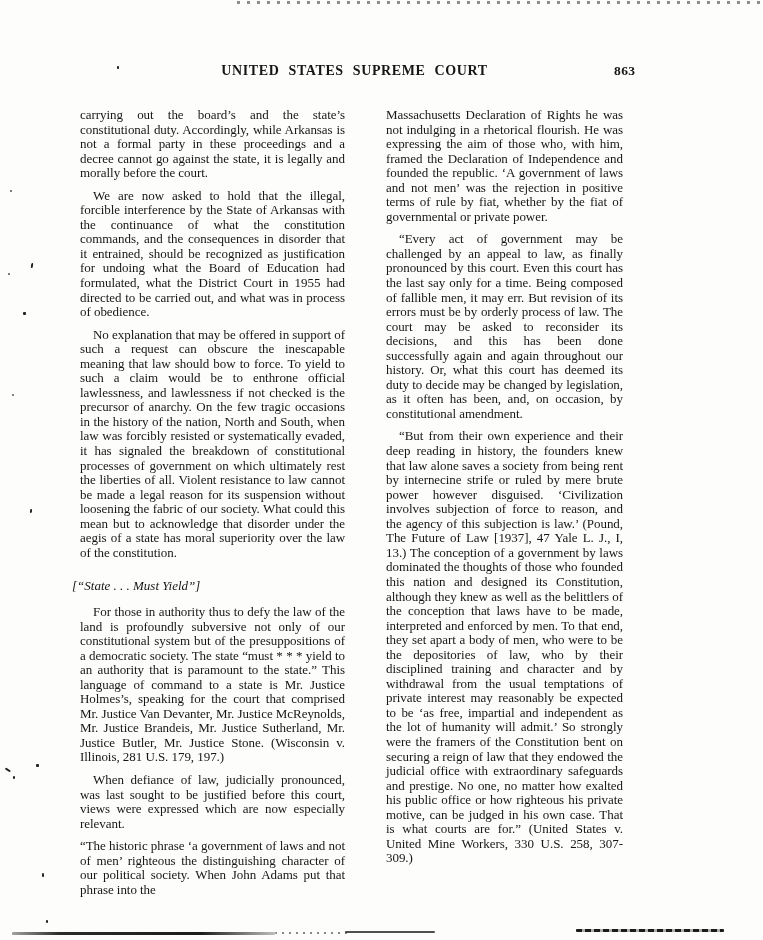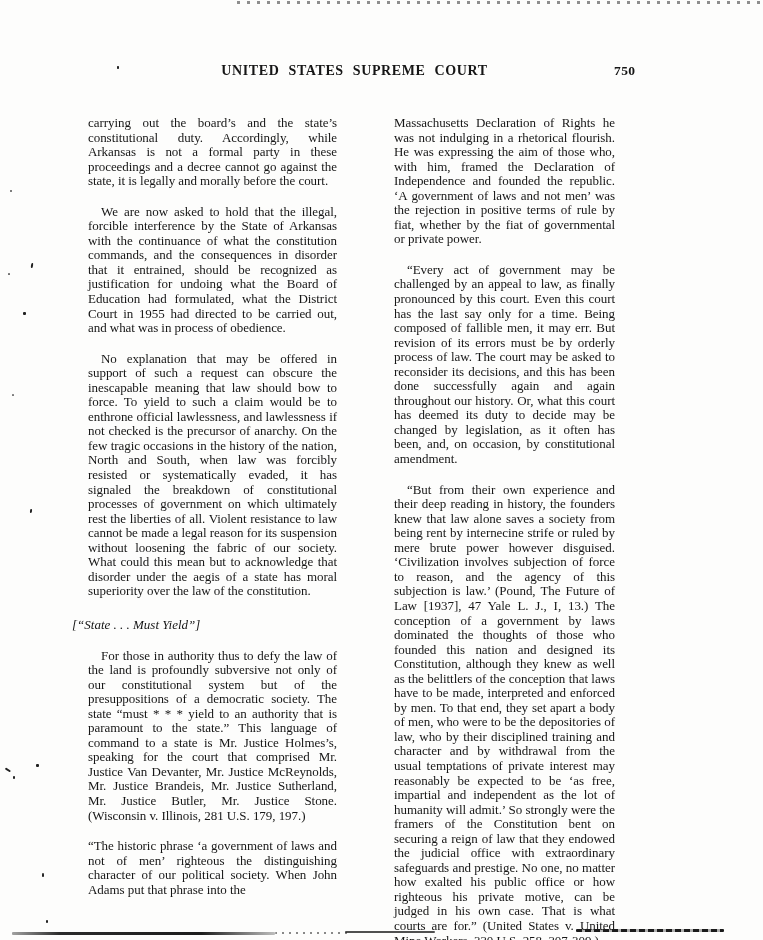--- a/index.html
+++ b/index.html
@@ -28,21 +28,21 @@
     font-weight:bold;font-size:13.5px;letter-spacing:.4px;
   }
   
   .columns{
     position:absolute;top:100px;left:72px;
     display:flex;gap:25px;
   }
   .col{font-size:13px;line-height:14.55px;}
   .col-left{width:281px;}
   .col-right{width:280px;}
-  .col p{margin:16px;text-align:justify;letter-spacing:-.05px;}
+  .col p{margin:8px;text-align:justify;letter-spacing:-.05px;}
   .col-right p{padding-right:27px;}
   .indent{text-indent:13px;}
   .gap-above{margin-top:6px !important;}
   .section-heading{
     margin:19px 0 11px 0;
     font-style:italic;font-weight:normal;
     font-size:13px;letter-spacing:0;
   }
   .block-quote{margin:7px 12px 0 16px;}
   
@@ -65,30 +65,31 @@
   }
 </style>
 </head>
 <body>
 
 <div class="page">
 
   <div class="dotted-rule"></div>
 
   <div class="running-header">UNITED STATES SUPREME COURT</div>
-  <div class="page-number">750</div>
+  <div class="page-number">863</div>
 
   <div class="columns">
 
     <div class="col col-left">
       <p>carrying out the board’s and the state’s constitutional duty.  Accordingly, while Arkansas is not a formal party in these proceedings and a decree cannot go against the state, it is legally and morally before the court.</p>
       <p class="indent">We are now asked to hold that the illegal, forcible interference by the State of Arkansas with the continuance of what the constitution commands, and the consequences in disorder that it entrained, should be recognized as justification for undoing what the Board of Education had formulated, what the District Court in 1955 had directed to be carried out, and what was in process of obedience.</p>
       <p class="indent">No explanation that may be offered in support of such a request can obscure the inescapable meaning that law should bow to force. To yield to such a claim would be to enthrone official lawlessness, and lawlessness if not checked is the precursor of anarchy.  On the few tragic occasions in the history of the nation, North and South, when law was forcibly resisted or systematically evaded, it has signaled the breakdown of constitutional processes of government on which ultimately rest the liberties of all.  Violent resistance to law cannot be made a legal reason for its suspension without loosening the fabric of our society.  What could this mean but to acknowledge that disorder under the aegis of a state has moral superiority over the law of the constitution.</p>
       <h3 class="section-heading">[“State . . . Must Yield”]</h3>
       <p class="indent">For those in authority thus to defy the law of the land is profoundly subversive not only of our constitutional system but of the presuppositions of a democratic society.  The state “must * * * yield to an authority that is paramount to the state.”  This language of command to a state is Mr. Justice Holmes’s, speaking for the court that comprised Mr. Justice Van Devanter, Mr. Justice McReynolds, Mr. Justice Brandeis, Mr. Justice Sutherland, Mr. Justice Butler, Mr. Justice Stone.  (Wisconsin v. Illinois, 281 U.S. 179, 197.)</p>
+      <p class="indent">When defiance of law, judicially pronounced, was last sought to be justified before this court, views were expressed which are now especially relevant.</p>
       <p class="block-quote">“The historic phrase ‘a government of laws and not of men’ righteous the distinguishing character of our political society. When John Adams put that phrase into the</p>
     </div>
 
     <div class="col col-right">
       <p>Massachusetts Declaration of Rights he was not indulging in a rhetorical flourish.  He was expressing the aim of those who, with him, framed the Declaration of Independence and founded the republic.  ‘A government of laws and not men’ was the rejection in positive terms of rule by fiat, whether by the fiat of governmental or private power.</p>
       <p class="indent gap-above">“Every act of government may be challenged by an appeal to law, as finally pronounced by this court.  Even this court has the last say only for a time.  Being composed of fallible men, it may err.  But revision of its errors must be by orderly process of law.  The court may be asked to reconsider its decisions, and this has been done successfully again and again throughout our history.  Or, what this court has deemed its duty to decide may be changed by legislation, as it often has been, and, on occasion, by constitutional amendment.</p>
       <p class="indent gap-above">“But from their own experience and their deep reading in history, the founders knew that law alone saves a society from being rent by internecine strife or ruled by mere brute power however disguised. ‘Civilization involves subjection of force to reason, and the agency of this subjection is law.’  (Pound, The Future of Law [1937], 47 Yale L. J., I, 13.)  The conception of a government by laws dominated the thoughts of those who founded this nation and designed its Constitution, although they knew as well as the belittlers of the conception that laws have to be made, interpreted and enforced by men. To that end, they set apart a body of men, who were to be the depositories of law, who by their disciplined training and character and by withdrawal from the usual temptations of private interest may reasonably be expected to be ‘as free, impartial and independent as the lot of humanity will admit.’  So strongly were the framers of the Constitution bent on securing a reign of law that they endowed the judicial office with extraordinary safeguards and prestige.  No one, no matter how exalted his public office or how righteous his private motive, can be judged in his own case.  That is what courts are for.”  (United States v. United Mine Workers, 330 U.S. 258, 307-309.)</p>
     </div>
 
   </div>

